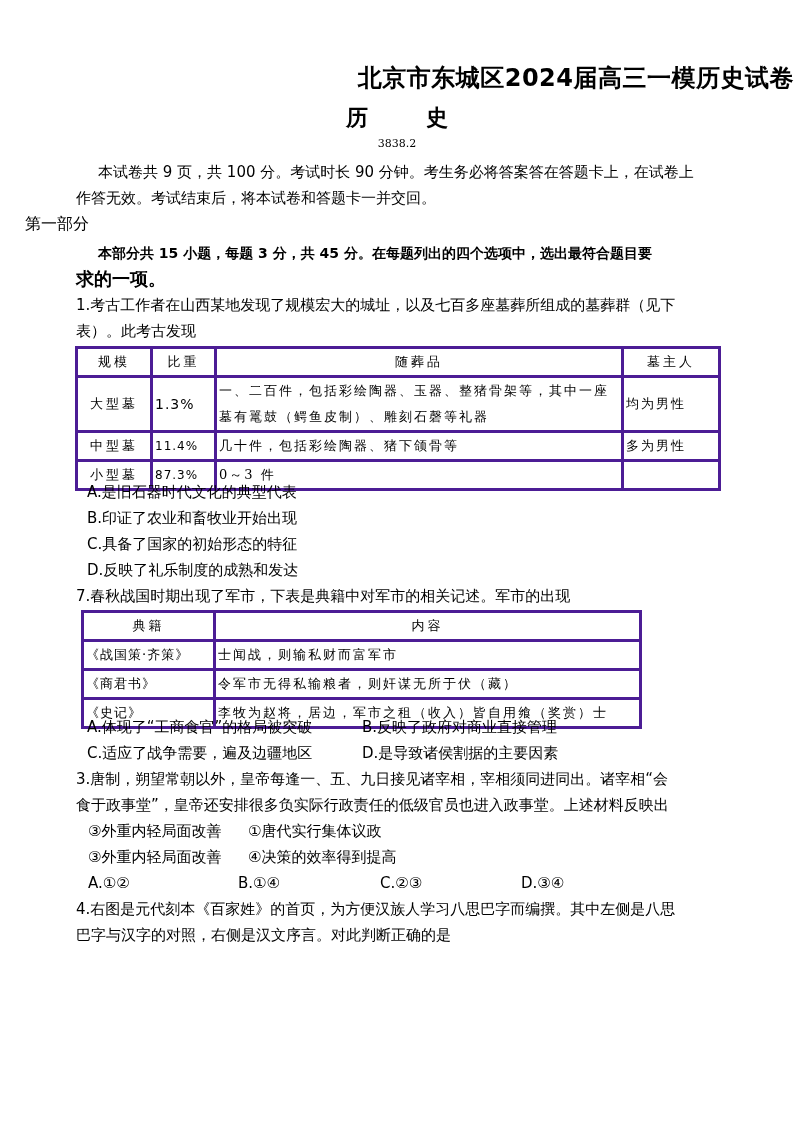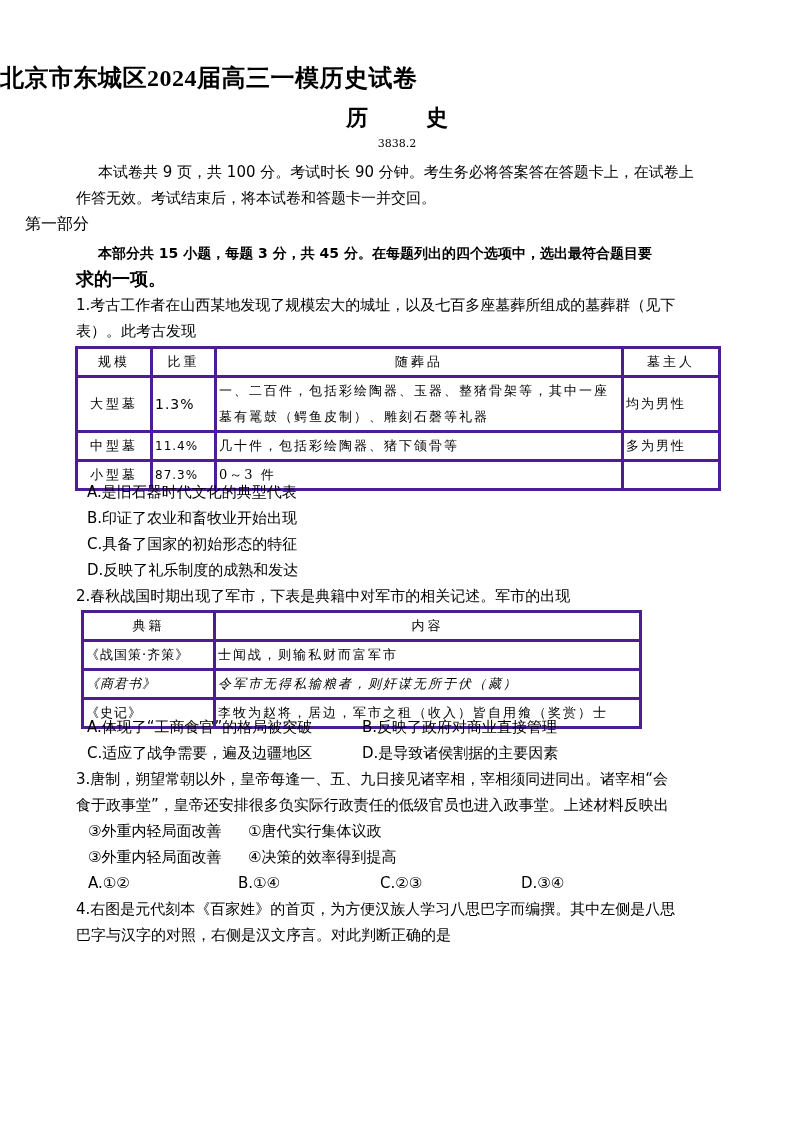--- a/index.html
+++ b/index.html
@@ -3,22 +3,22 @@
 <meta charset="utf-8">
 <style>
   html, body { margin: 0; padding: 0; background: #ffffff; }
   body {
     width: 794px; height: 1123px; position: relative; overflow: hidden;
     font-family: "DejaVu Sans", "Liberation Sans", sans-serif;
     color: #000;
   }
   .abs { position: absolute; white-space: nowrap; }
   .title {
-    left: 0; width: 794px; top: 62px; text-align: left;
-    font-size: 24px; font-weight: bold; letter-spacing: 0.5px; font-family: Liberation Serif, serif;
+    left: 0; width: 794px; top: 62px; text-align: right;
+    font-size: 24px; font-weight: bold; letter-spacing: 0.5px;
   }
   .subject {
     left: 0; width: 794px; top: 103px; text-align: center;
     font-size: 22px; font-weight: bold;
   }
   .subject span { display: inline-block; }
   .subject .gap { width: 58px; }
   .date {
     left: 0; width: 794px; top: 137px; text-align: center;
     font-size: 11px; font-family: "DejaVu Serif", serif;
@@ -93,37 +93,37 @@
     <td class="l"></td>
   </tr>
 </tbody>
   </table>
 
 <div class="abs para opt" style="left:87px; top:479px;">A.是旧石器时代文化的典型代表</div>
 <div class="abs para opt" style="left:87px; top:505px;">B.印证了农业和畜牧业开始出现</div>
 <div class="abs para opt" style="left:87px; top:531px;">C.具备了国家的初始形态的特征</div>
 <div class="abs para opt" style="left:87px; top:557px;">D.反映了礼乐制度的成熟和发达</div>
 
-<div class="abs para" style="left:76px; top:583px;">2.春秋战国时期出现了军市，下表是典籍中对军市的相关记述。军市的出现</div>
+<div class="abs para" style="left:76px; top:583px;">7.春秋战国时期出现了军市，下表是典籍中对军市的相关记述。军市的出现</div>
 
 <table class="t" style="left:81px; top:610px; width:558px;">
   <colgroup>
     <col style="width:132px">
       <col style="width:426px">
   </colgroup>
   <tbody>
       <tr style="height:24px;">
     <td class="c">典籍</td>
     <td class="c">内容</td>
   </tr>
   <tr style="height:26px;">
     <td class="l" style="letter-spacing:1px;">《战国策·齐策》</td>
     <td class="l">士闻战，则输私财而富军市</td>
   </tr>
-  <tr style="height:27px;font-style:italic;">
+  <tr style="height:27px;">
     <td class="l" style="letter-spacing:1px;">《商君书》</td>
     <td class="l">令军市无得私输粮者，则奸谋无所于伏（藏）</td>
   </tr>
   <tr style="height:29px;">
     <td class="l" style="letter-spacing:1px;">《史记》</td>
     <td class="l">李牧为赵将，居边，军市之租（收入）皆自用飨（奖赏）士</td>
   </tr>
 </tbody>
   </table>
 

